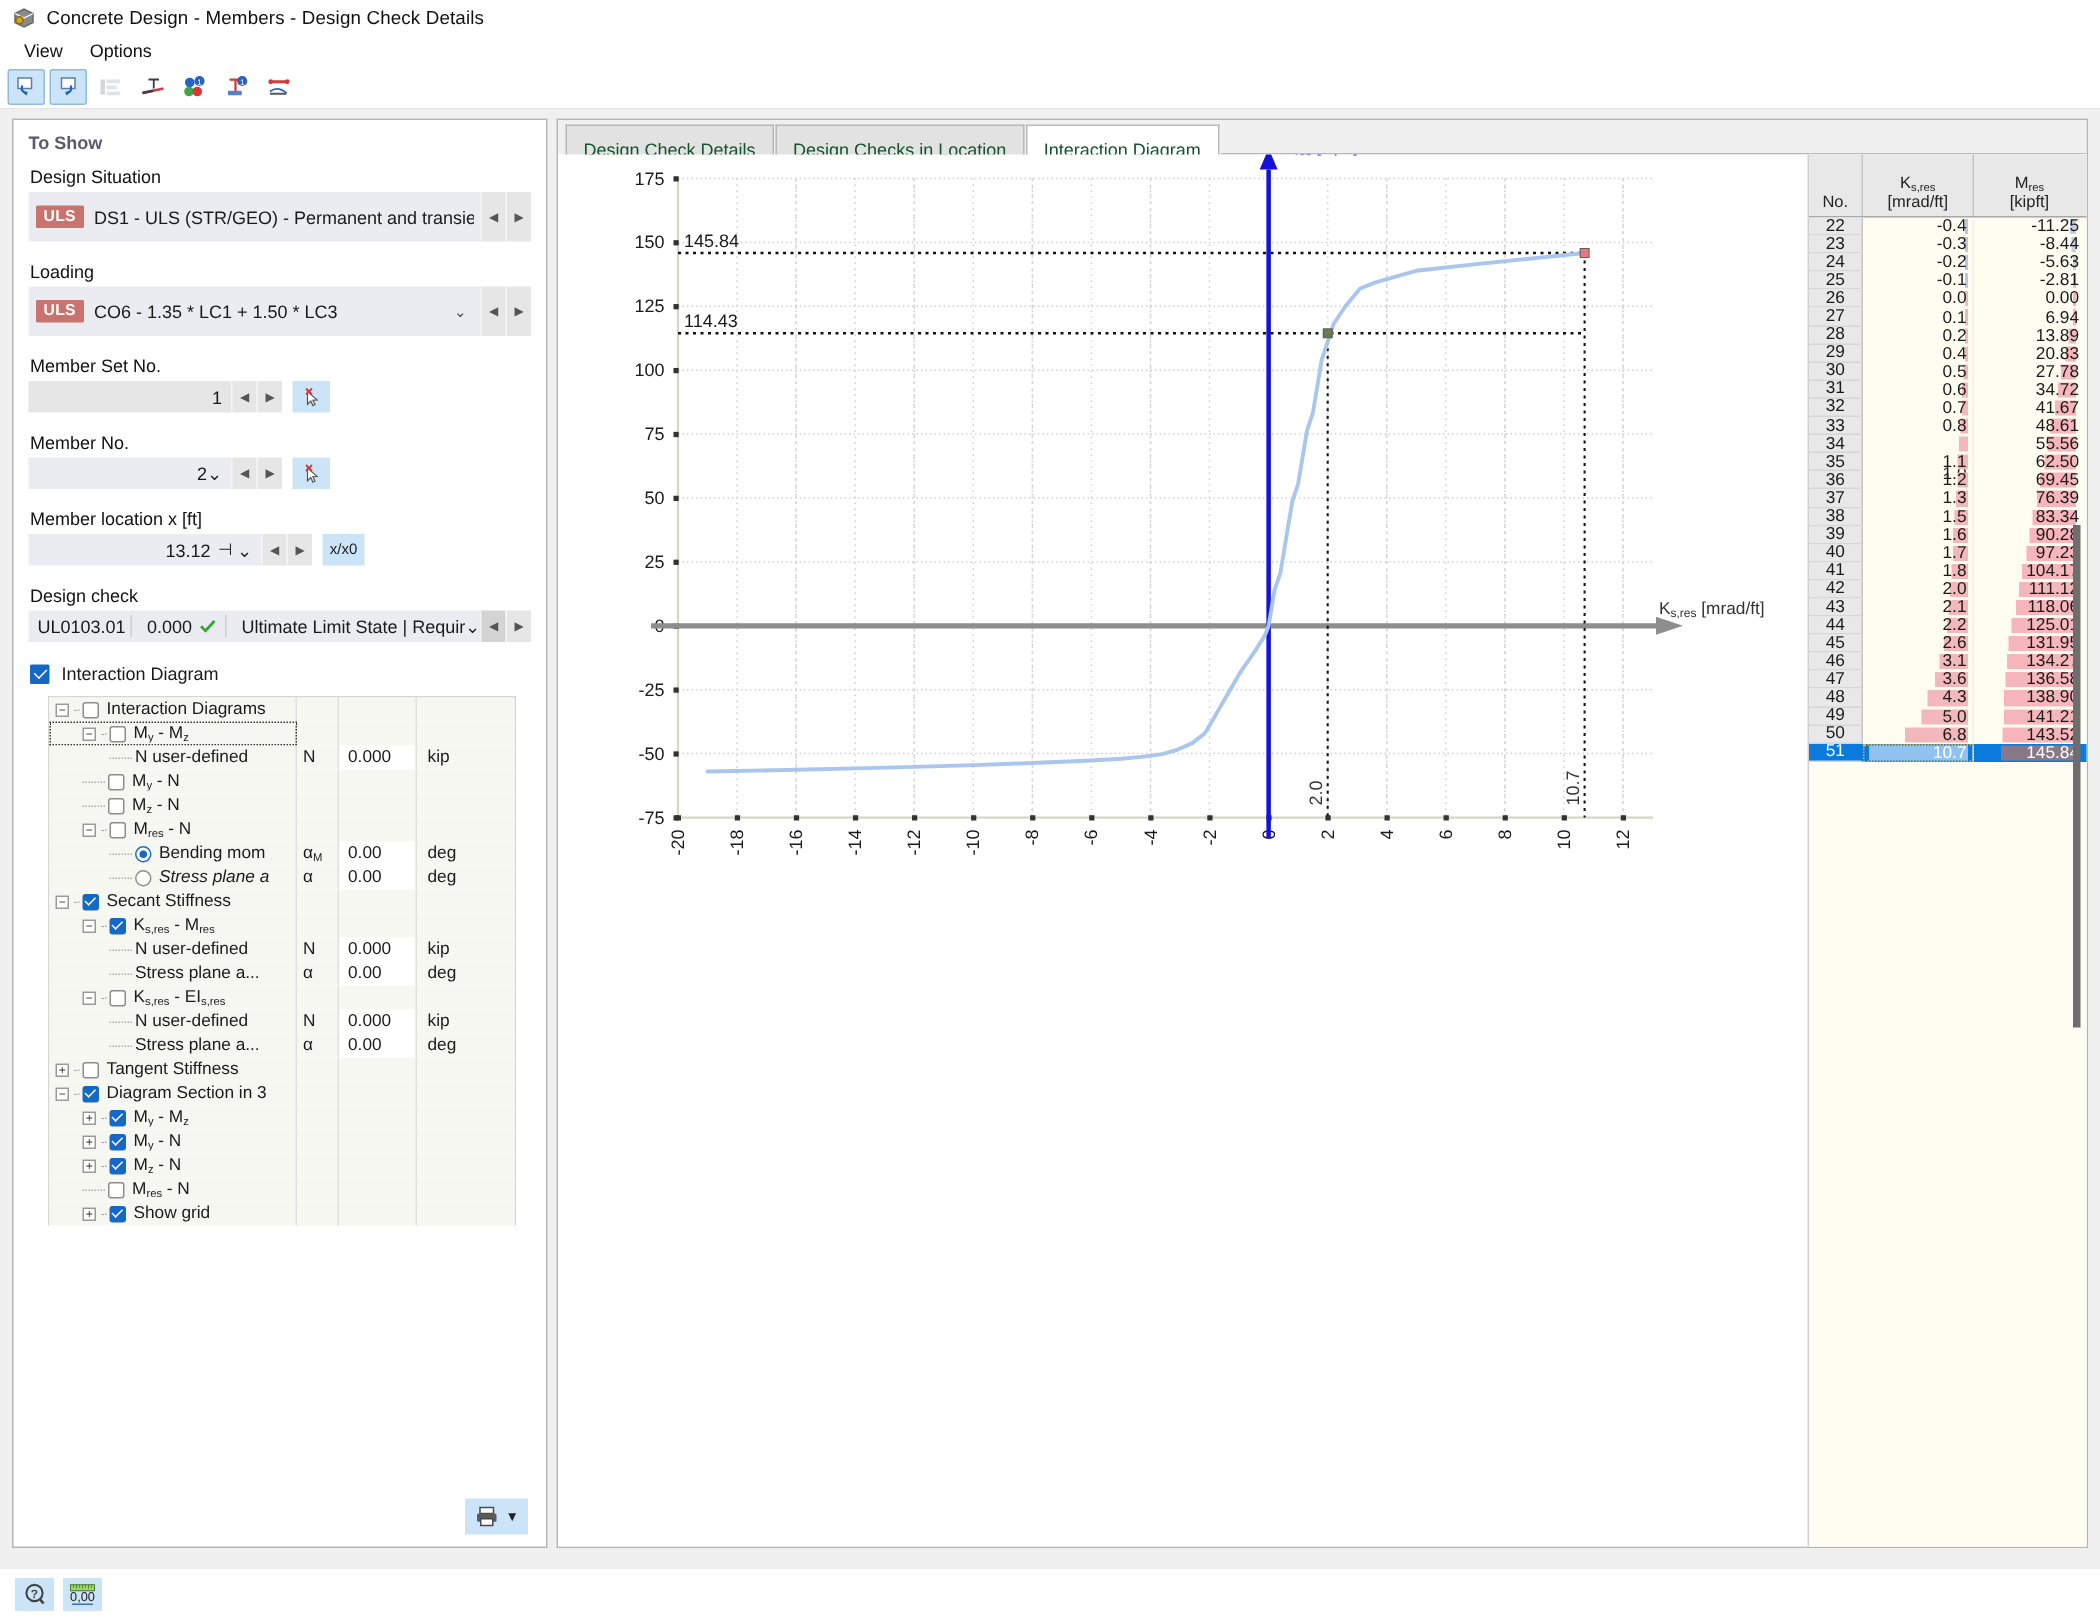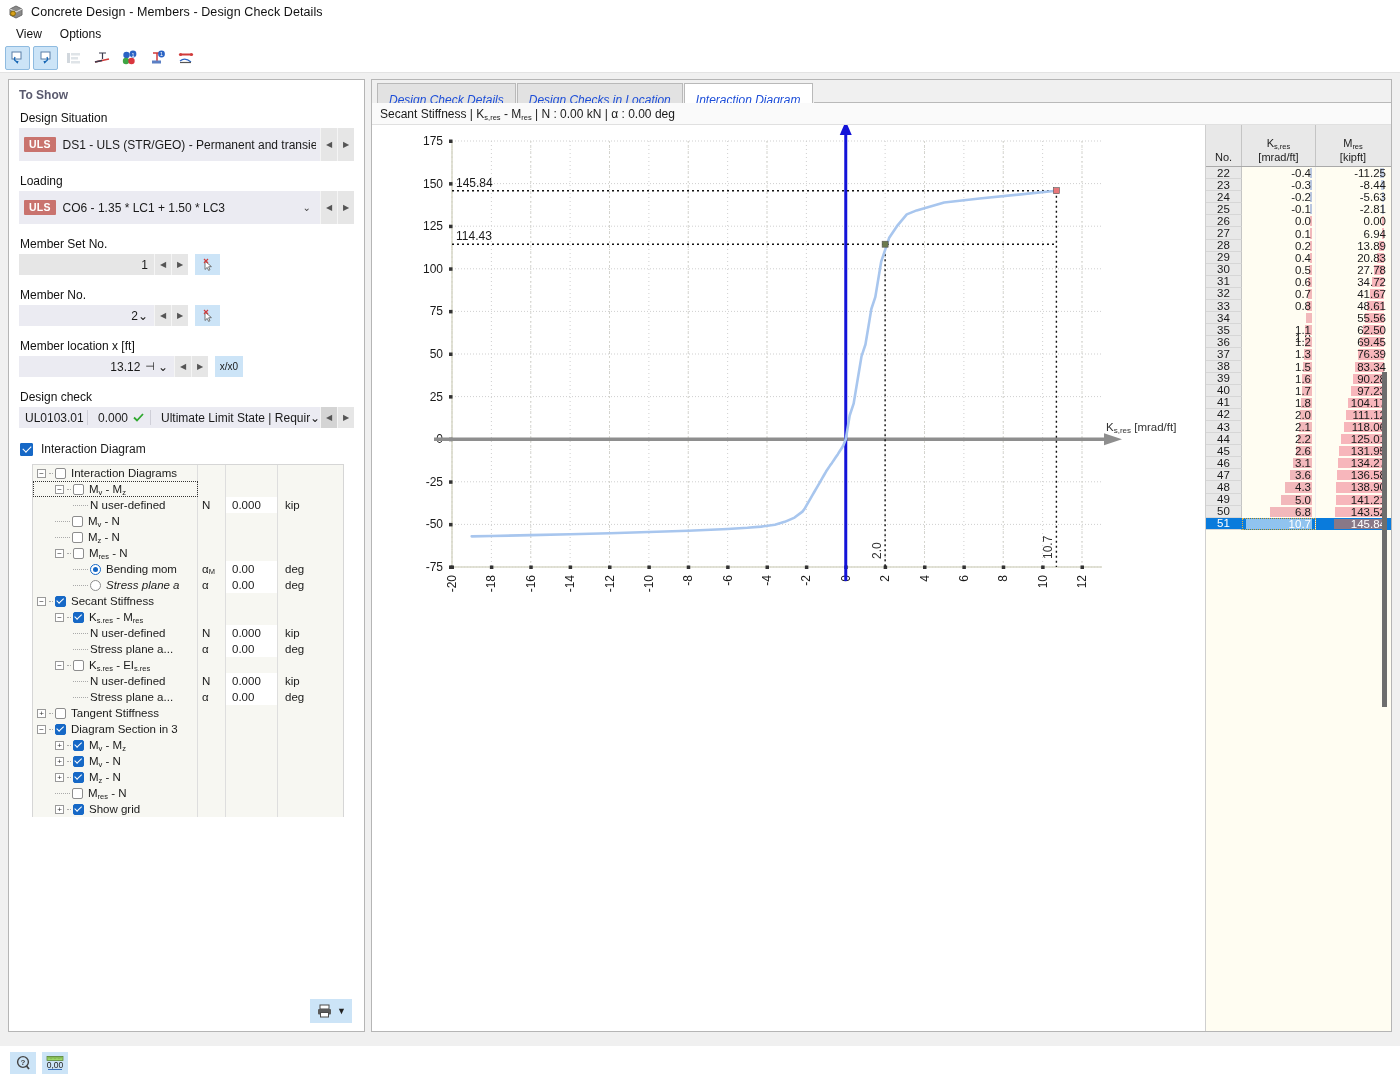--- a/index.html
+++ b/index.html
@@ -134,21 +134,21 @@
   .printbtn { height:24px; background:#cce4f7; display:flex; align-items:center; gap:4px; padding:0 6px; }
   
   .rightpanel {
     flex:1; background:#ffffff; border:1px solid #b5b5b5;
     display:flex; flex-direction:column; height:953px; min-width:0;
   }
   .tabs { display:flex; height:23px; background:#f0f0f0; padding-left:5px; padding-top:3px;}
   .tab {
     padding:16px 11px; height:20px; display:flex; align-items:center;
     font-size:12px; background:#e2e2e2; border:1px solid #b9b9b9; border-bottom:none;
-    margin-right:1px; color:#1d4ed8;font-style:italic;
+    margin-right:1px; color:#14532d;
   }
   .tab.active { background:#ffffff; border-bottom:1px solid #fff; height:21px; }
   .tabstrip-fill { flex:1; border-bottom:1px solid #b9b9b9; }
   .subhdr {
     height:22px; display:flex; align-items:center; padding-left:8px;
     font-size:12px; background:#fafafa; border-bottom:1px solid #e0e0e0;
   }
   .content { flex:1; display:flex; min-height:0; background:#fff; }
   .chartwrap { flex:1; position:relative; min-width:0; }
   
@@ -617,23 +617,20 @@
         </div>
       </div>
     </div>
 
     <div class="rightpanel">
       <div class="tabs">
         <div class="tab">Design Check Details</div>
         <div class="tab">Design Checks in Location</div>
         <div class="tab active">Interaction Diagram</div>
         <div class="tabstrip-fill"></div>
-      </div>
-      <div class="subhdr">
-        <span>Secant Stiffness | K<sub>s,res</sub> - M<sub>res</sub> | N : 0.00 kN | α : 0.00 deg</span>
       </div>
 
       <div class="content">
         <div class="chartwrap">
           <svg class="chart-svg" id="chart" width="822" height="540">
               <line x1="80" y1="442" x2="730" y2="442" stroke="#cfcfcf" stroke-width="1" stroke-dasharray="1 2"></line>
               <line x1="80" y1="399.4" x2="730" y2="399.4" stroke="#cfcfcf" stroke-width="1" stroke-dasharray="1 2"></line>
               <line x1="80" y1="356.8" x2="730" y2="356.8" stroke="#cfcfcf" stroke-width="1" stroke-dasharray="1 2"></line>
               <line x1="80" y1="314.2" x2="730" y2="314.2" stroke="#cfcfcf" stroke-width="1" stroke-dasharray="1 2"></line>
               <line x1="80" y1="271.6" x2="730" y2="271.6" stroke="#cfcfcf" stroke-width="1" stroke-dasharray="1 2"></line>

